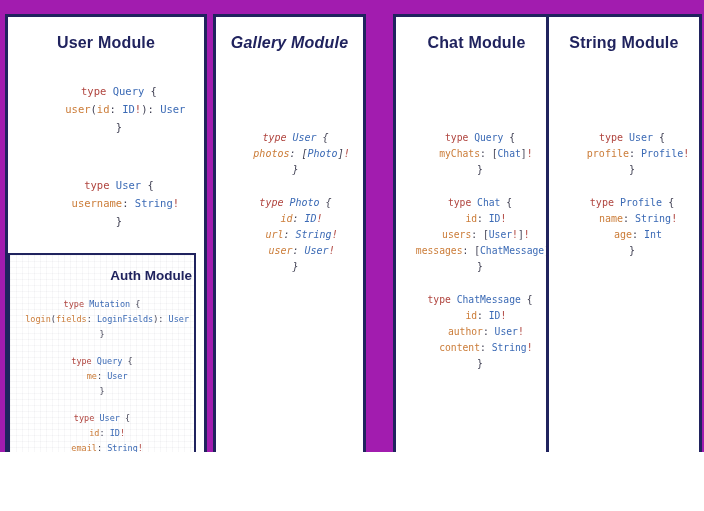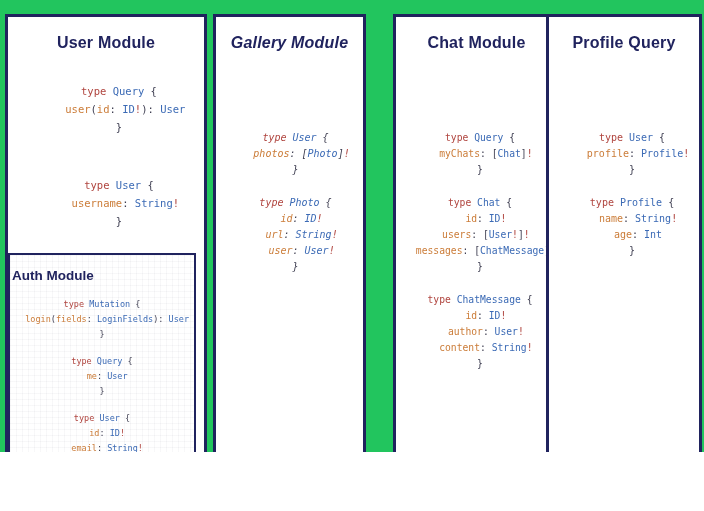--- a/index.html
+++ b/index.html
@@ -1,17 +1,17 @@
 <!DOCTYPE html>
 <html style="--navy: #20235e; --red: #b0453f; --blue: #3b6ab5; --orange: #cb7c38; --punct: #3f3f52;"><head>
 <meta charset="utf-8">
 <style>
   html,body{margin:0;padding:0;background:#ffffff;}
   .canvas{
-    position:relative;width:704px;height:452px;background:#22c55e;
+    position:relative;width:704px;height:452px;background:#a21caf;
     font-family:"Liberation Sans",sans-serif;overflow:hidden;
   }
   .panel{
     position:absolute;top:14px;height:467px;background:#fff;
     border:3px solid var(--navy);box-sizing:border-box;
   }
   #panel-user{left:5px;width:202px;}
   #panel-gallery{left:213px;width:153px;font-style:italic;}
   #panel-chat{left:373px;width:167px;margin-left:20px;}
   #panel-profile{left:546px;width:156px;}
@@ -30,21 +30,21 @@
   #panel-profile > .code .block + .block{margin-top:17px;}
   .authbox{
     position:absolute;left:0;right:8px;top:236px;bottom:0;
     border:2px solid var(--navy);background:#fff;box-sizing:border-box;
     background-image:
       linear-gradient(rgba(40,40,70,0.035) 1px,transparent 1px),
       linear-gradient(90deg,rgba(40,40,70,0.035) 1px,transparent 1px);
     background-size:6px 6px;
   }
   .auth-title{
-    margin:13px 2px 12px;text-align:left;font-size:13.5px;font-weight:bold;
+    margin:13px 2px 12px;text-align:right;font-size:13.5px;font-weight:bold;
     color:var(--navy);
   }
   .authbox .code{margin:14px 0 0 0;font-size:8.5px;line-height:15px;}
   .authbox .code .block + .block{margin-top:12px;}
   .tok-k{color:var(--red);}
   .tok-b{color:var(--red);}
   .tok-t{color:var(--blue);}
   .tok-f{color:var(--orange);}
   .tok-p{color:var(--punct);}
 </style>
@@ -67,17 +67,17 @@
     <h2 class="panel-title">Gallery Module</h2>
     <div class="code"><div class="block"><div class="line"><span class="tok-k">type</span><span class="tok-t"> User</span><span class="tok-p"> {</span></div><div class="line"><span class="tok-p">  </span><span class="tok-f">photos</span><span class="tok-p">: [</span><span class="tok-t">Photo</span><span class="tok-p">]</span><span class="tok-b">!</span></div><div class="line"><span class="tok-p">}</span></div></div><div class="block"><div class="line"><span class="tok-k">type</span><span class="tok-t"> Photo</span><span class="tok-p"> {</span></div><div class="line"><span class="tok-p">  </span><span class="tok-f">id</span><span class="tok-p">: </span><span class="tok-t">ID</span><span class="tok-b">!</span></div><div class="line"><span class="tok-p">  </span><span class="tok-f">url</span><span class="tok-p">: </span><span class="tok-t">String</span><span class="tok-b">!</span></div><div class="line"><span class="tok-p">  </span><span class="tok-f">user</span><span class="tok-p">: </span><span class="tok-t">User</span><span class="tok-b">!</span></div><div class="line"><span class="tok-p">}</span></div></div></div>
   </section>
 
   <section class="panel" id="panel-chat">
     <h2 class="panel-title">Chat Module</h2>
     <div class="code"><div class="block"><div class="line"><span class="tok-k">type</span><span class="tok-t"> Query</span><span class="tok-p"> {</span></div><div class="line"><span class="tok-p">  </span><span class="tok-f">myChats</span><span class="tok-p">: [</span><span class="tok-t">Chat</span><span class="tok-p">]</span><span class="tok-b">!</span></div><div class="line"><span class="tok-p">}</span></div></div><div class="block"><div class="line"><span class="tok-k">type</span><span class="tok-t"> Chat</span><span class="tok-p"> {</span></div><div class="line"><span class="tok-p">  </span><span class="tok-f">id</span><span class="tok-p">: </span><span class="tok-t">ID</span><span class="tok-b">!</span></div><div class="line"><span class="tok-p">  </span><span class="tok-f">users</span><span class="tok-p">: [</span><span class="tok-t">User</span><span class="tok-b">!</span><span class="tok-p">]</span><span class="tok-b">!</span></div><div class="line"><span class="tok-p">  </span><span class="tok-f">messages</span><span class="tok-p">: [</span><span class="tok-t">ChatMessage</span><span class="tok-p">]</span><span class="tok-b">!</span></div><div class="line"><span class="tok-p">}</span></div></div><div class="block"><div class="line"><span class="tok-k">type</span><span class="tok-t"> ChatMessage</span><span class="tok-p"> {</span></div><div class="line"><span class="tok-p">  </span><span class="tok-f">id</span><span class="tok-p">: </span><span class="tok-t">ID</span><span class="tok-b">!</span></div><div class="line"><span class="tok-p">  </span><span class="tok-f">author</span><span class="tok-p">: </span><span class="tok-t">User</span><span class="tok-b">!</span></div><div class="line"><span class="tok-p">  </span><span class="tok-f">content</span><span class="tok-p">: </span><span class="tok-t">String</span><span class="tok-b">!</span></div><div class="line"><span class="tok-p">}</span></div></div></div>
   </section>
 
   <section class="panel" id="panel-profile">
-    <h2 class="panel-title">Profile Query</h2>
+    <h2 class="panel-title">String Module</h2>
     <div class="code"><div class="block"><div class="line"><span class="tok-k">type</span><span class="tok-t"> User</span><span class="tok-p"> {</span></div><div class="line"><span class="tok-p">  </span><span class="tok-f">profile</span><span class="tok-p">: </span><span class="tok-t">Profile</span><span class="tok-b">!</span></div><div class="line"><span class="tok-p">}</span></div></div><div class="block"><div class="line"><span class="tok-k">type</span><span class="tok-t"> Profile</span><span class="tok-p"> {</span></div><div class="line"><span class="tok-p">  </span><span class="tok-f">name</span><span class="tok-p">: </span><span class="tok-t">String</span><span class="tok-b">!</span></div><div class="line"><span class="tok-p">  </span><span class="tok-f">age</span><span class="tok-p">: </span><span class="tok-t">Int</span></div><div class="line"><span class="tok-p">}</span></div></div></div>
   </section>
 
 </div>
 
 </body></html>

